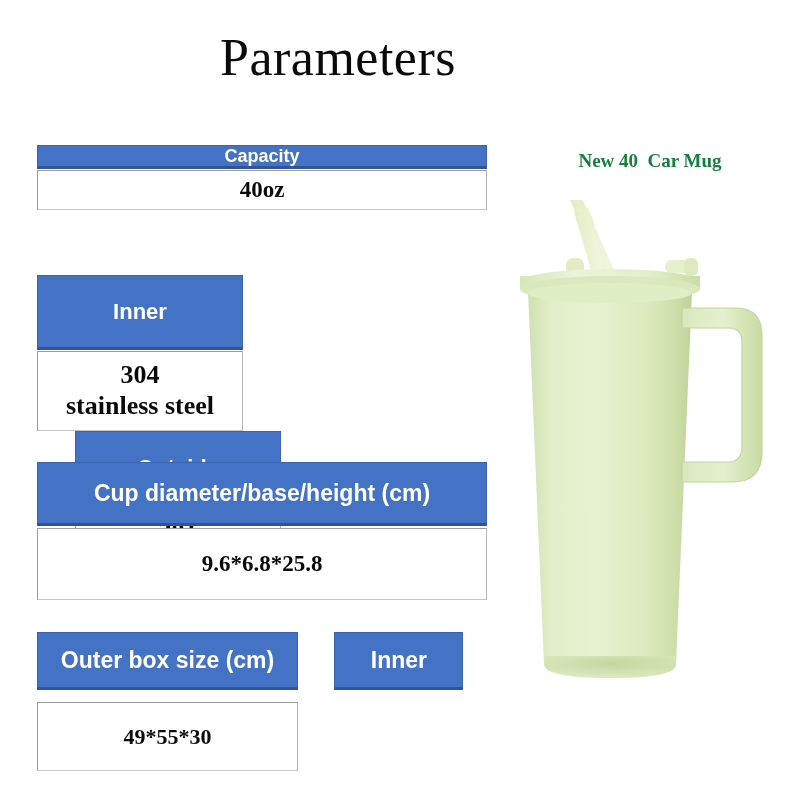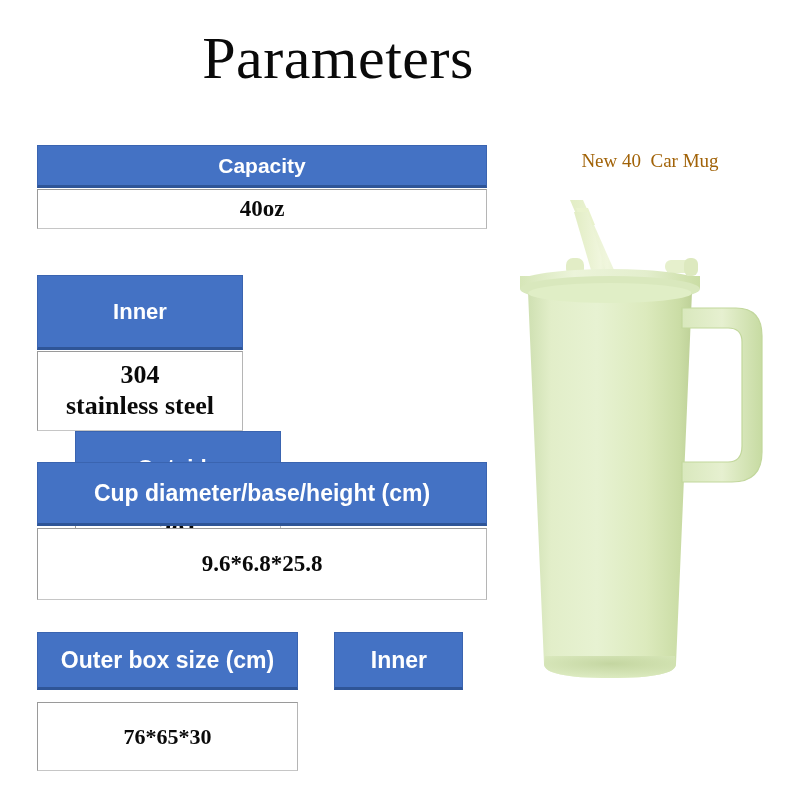--- a/index.html
+++ b/index.html
@@ -10,21 +10,21 @@
     position: relative;
     overflow: hidden;
   }
 
   #page-title {
     position: absolute;
     left: 0; top: 14px;
     width: 676px;
     text-align: center;
     font-family: "Liberation Serif", serif;
-    font-size: 60px;
+    font-size: 52px;
     line-height: 88px;
     font-weight: 400;
     color: #0a0a0a;
     letter-spacing: 0.5px;
   }
 
   
   #spec-table {
     position: absolute;
     left: 37px;
@@ -59,21 +59,21 @@
     align-items: center;
     justify-content: center;
     text-align: center;
     line-height: 1.18;
     padding: 0 16px;
   }
 
   
   #row-capacity { height: 100px; }
   #row-capacity .spec-group { width: 450px; }
-  #row-capacity .spec-header { height: 43px; font-size: 21px; }
+  #row-capacity .spec-header { height: 24px; font-size: 18px; }
   #row-capacity .spec-value { height: 40px; margin-top: 1px; font-size: 23px; }
 
   
   #row-material { height: 162px; margin-top: 30px; }
   #row-material .spec-group { width: 206px; }
   #row-material .spec-group.right { margin-left: 38px; }
   #row-material .spec-header { height: 75px; font-size: 22px; }
   #row-material .spec-value { height: 80px; margin-top: 1px; font-size: 26px; }
 
   
@@ -95,23 +95,23 @@
     position: absolute;
     left: 500px; top: 140px;
     width: 300px; height: 560px;
   }
   #product-caption {
     position: absolute;
     left: 0; top: 10px;
     width: 300px;
     text-align: center;
     font-family: "Liberation Serif", serif;
-    font-weight: normal;
+    font-weight: bold;
     font-size: 19px;
-    color: #a16207;
+    color: #15803d;
     white-space: pre;
   }
   #mug-illustration {
     position: absolute;
     left: 0; top: 0;
     width: 300px; height: 560px;
   }
 </style>
 </head>
 <body>
@@ -151,21 +151,21 @@
   <div class="spec-row" id="row-dimensions">
     <div class="spec-group">
       <div class="spec-header">Cup diameter/base/height (cm)</div>
       <div class="spec-value">9.6*6.8*25.8</div>
     </div>
   </div>
 
   <div class="spec-row" id="row-packaging">
     <div class="spec-group left">
       <div class="spec-header">Outer box size (cm)</div>
-      <div class="spec-value">76*65*30</div>
+      <div class="spec-value">49*55*30</div>
     </div>
     <div class="spec-group right">
       <div class="spec-header">Inner</div>
       
     </div>
   </div>
 
 </div>
 
 <div id="product-figure">

